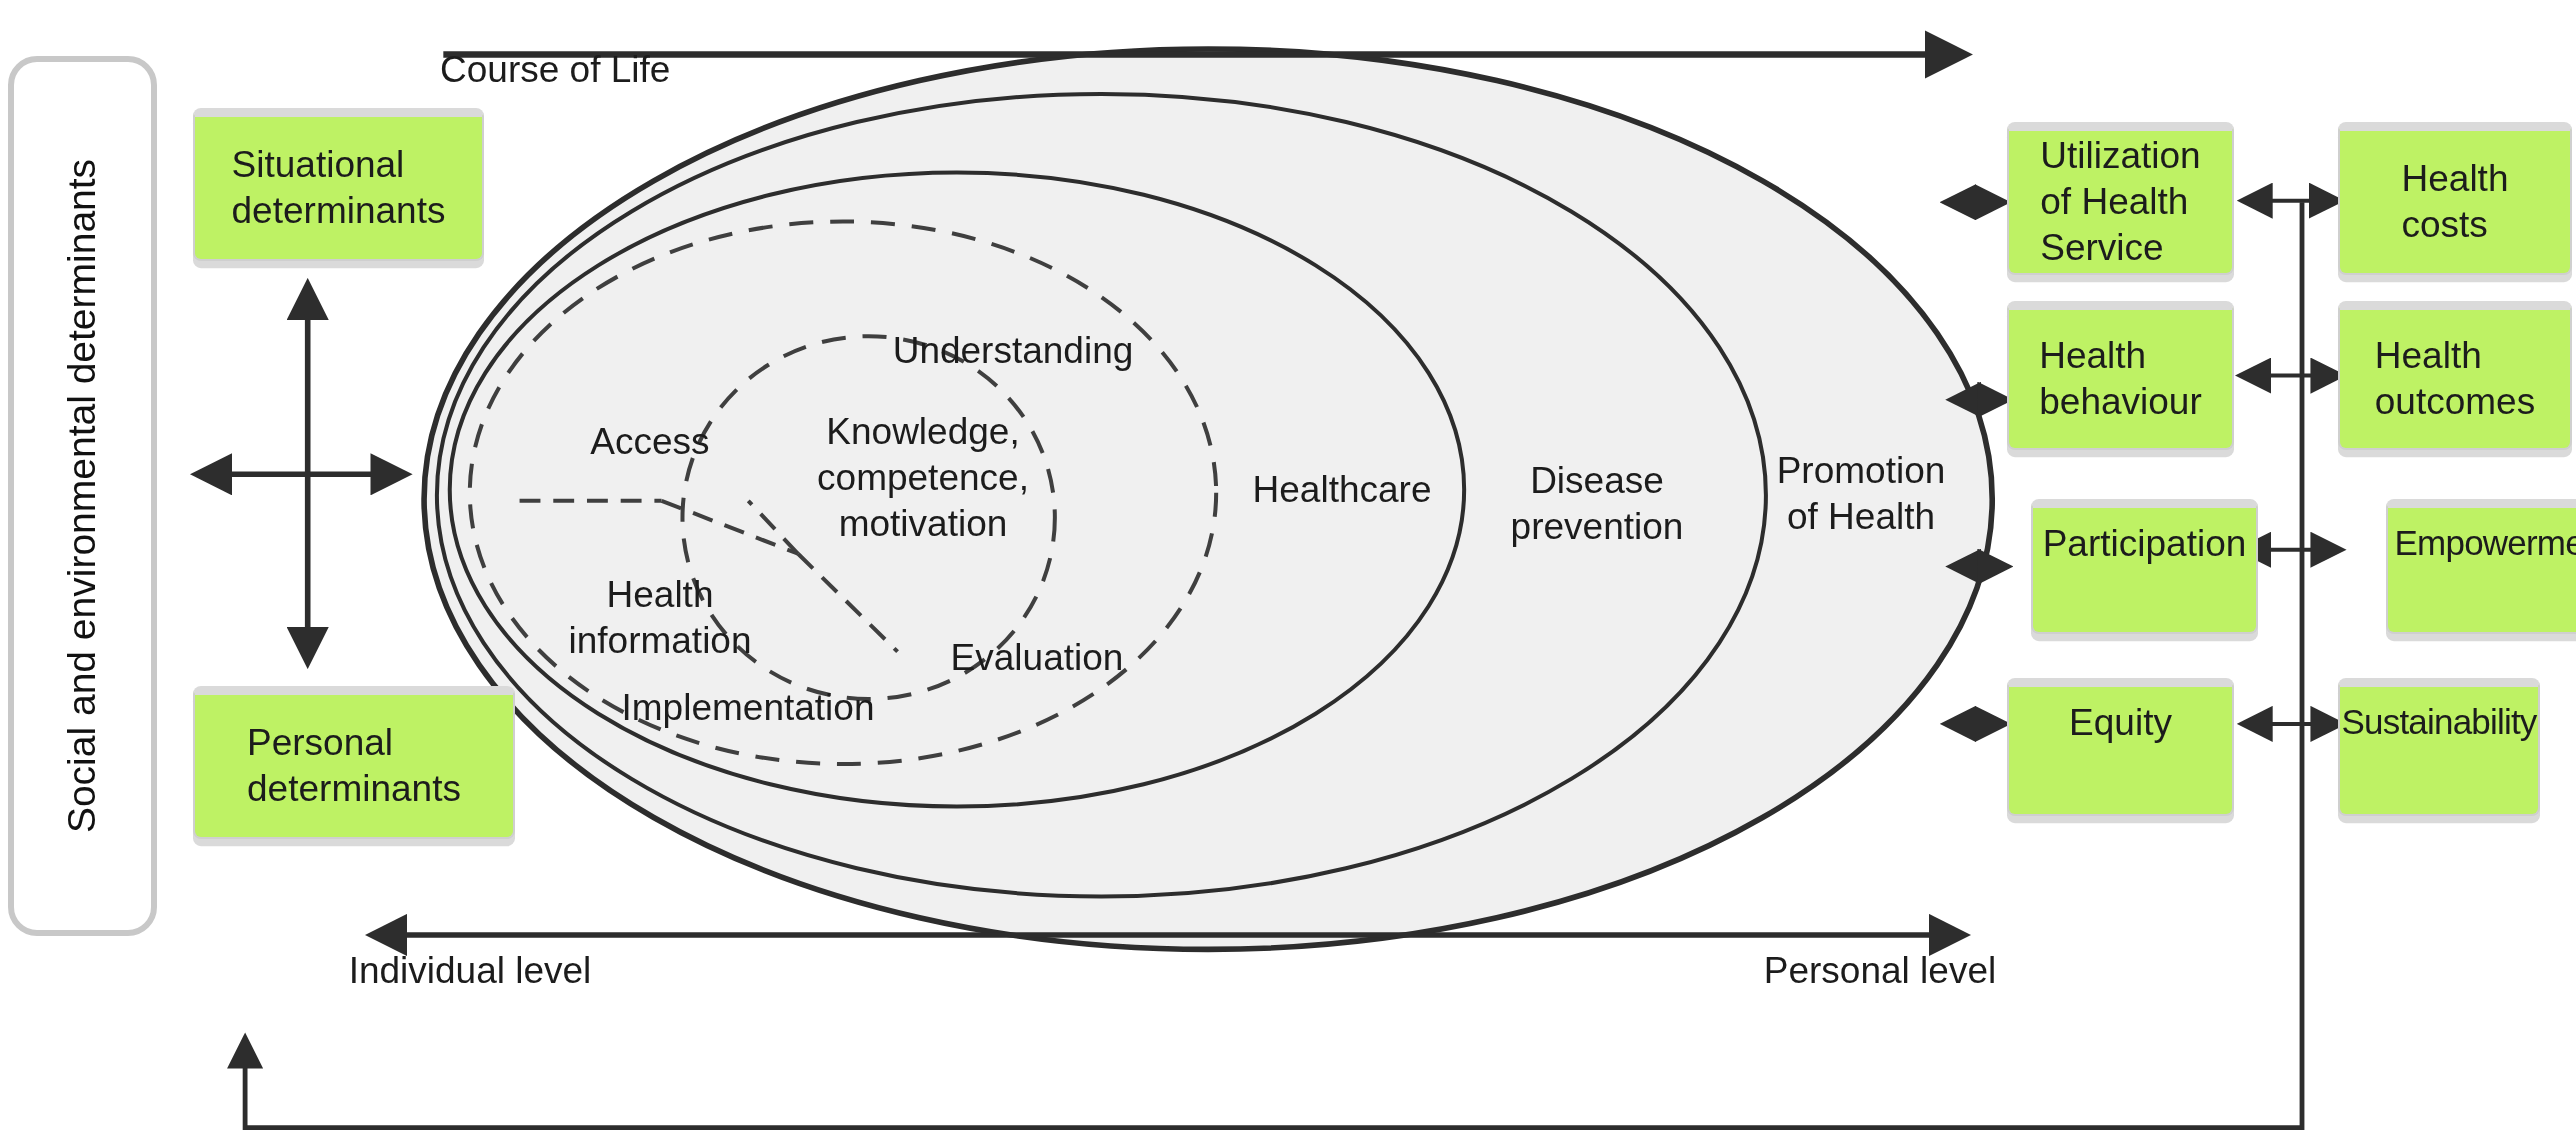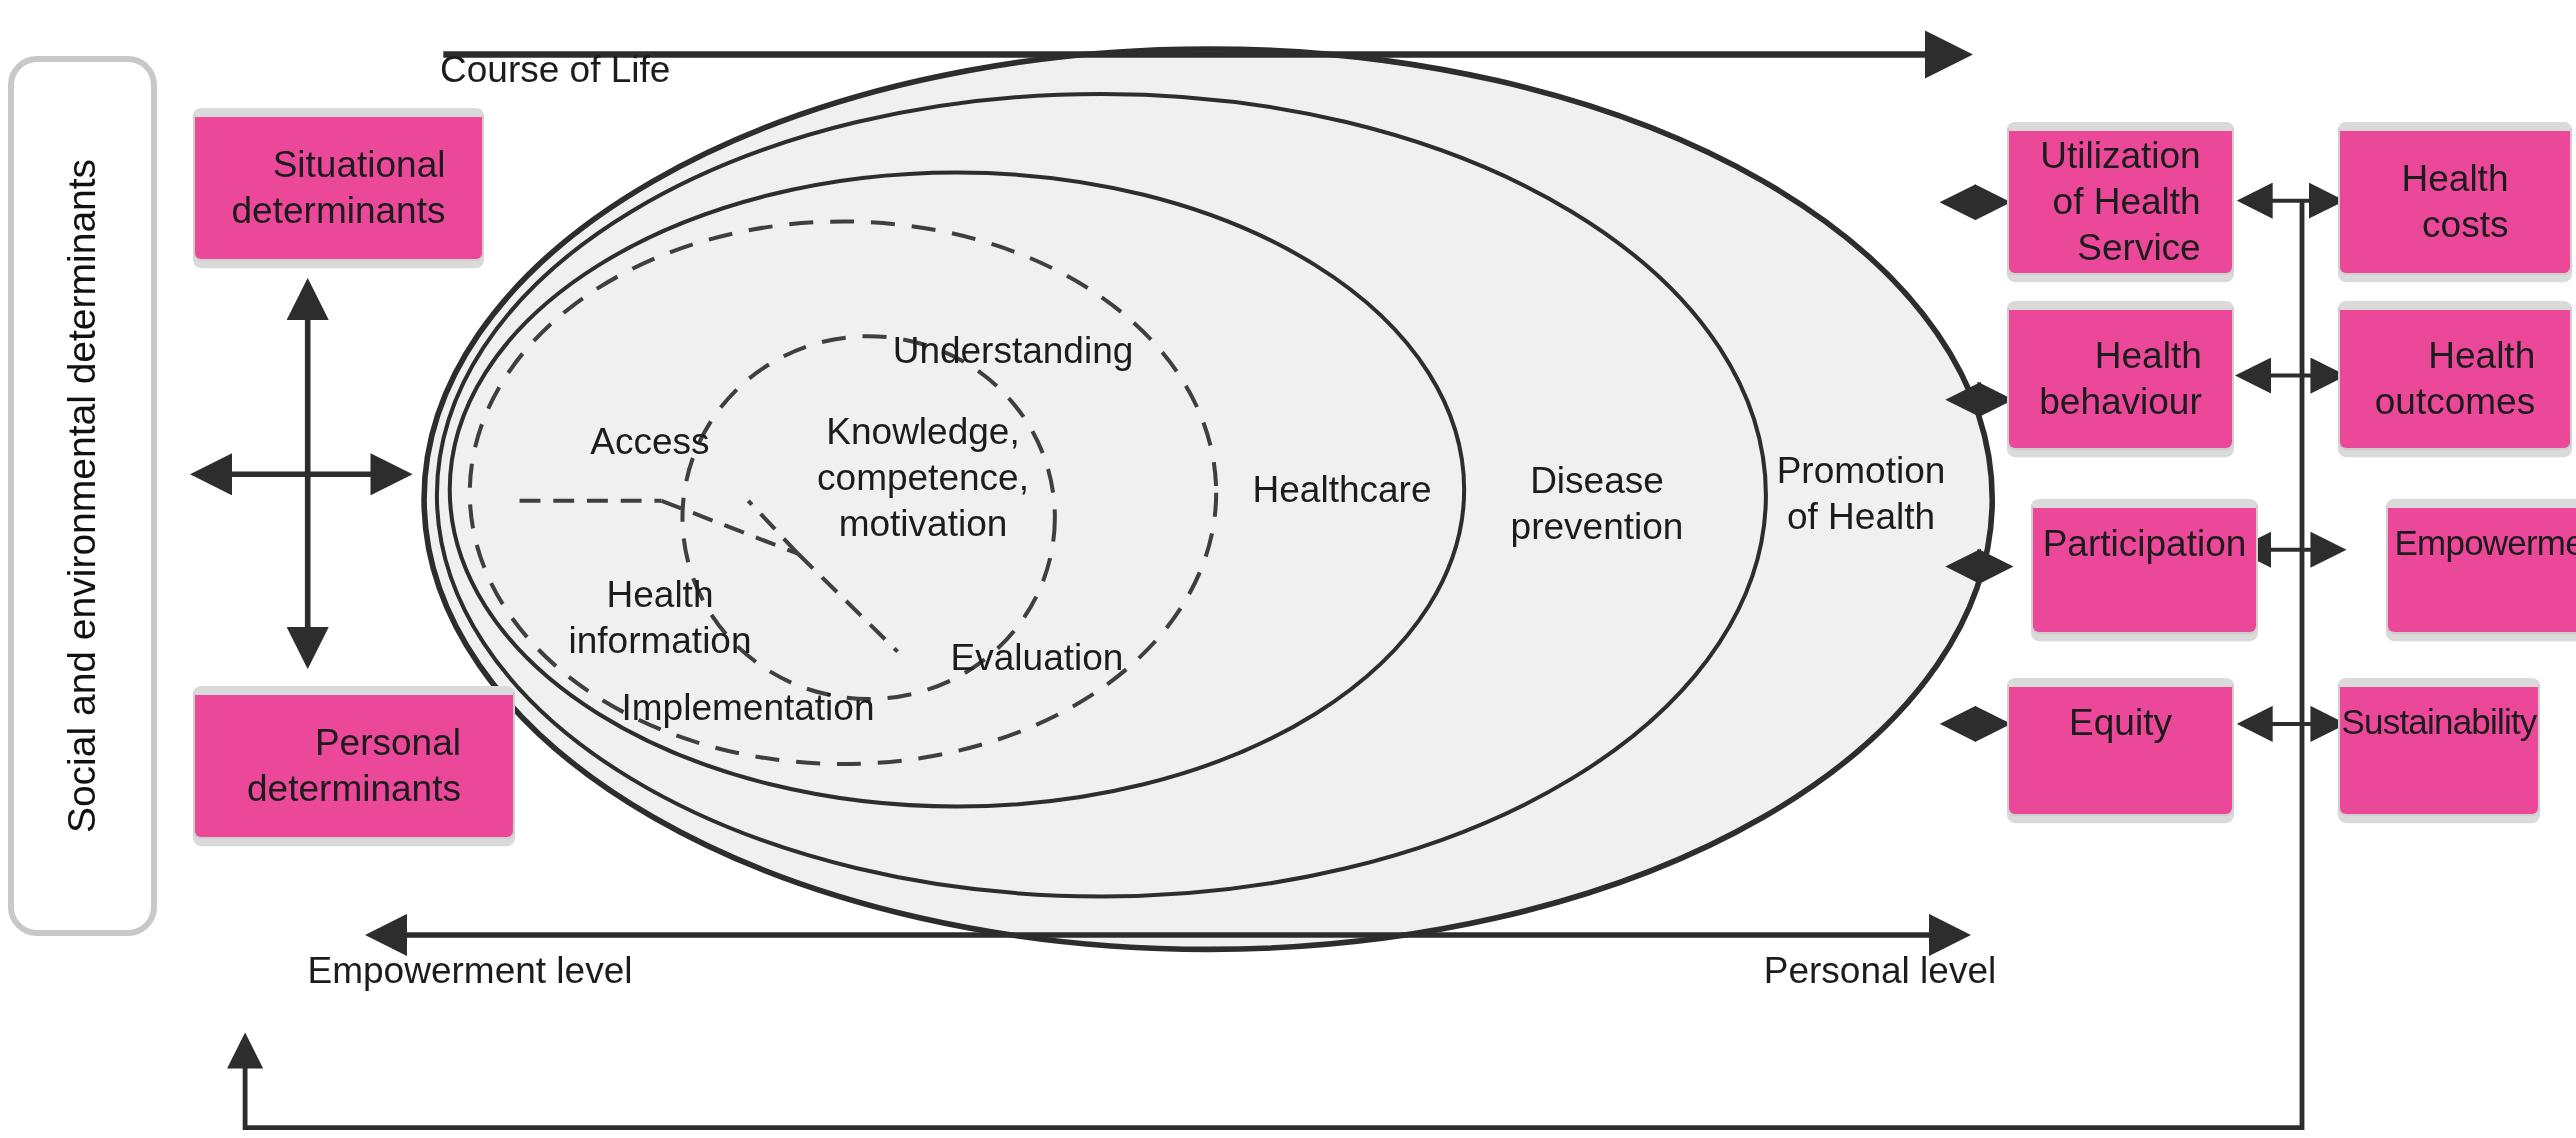--- a/index.html
+++ b/index.html
@@ -8,25 +8,25 @@
     background:#ffffff;color:#1c1c1c;
     font-family:"Liberation Sans", sans-serif;
   }
   svg{position:absolute;left:0;top:0;}
   .lbl{
     position:absolute;font-size:37px;line-height:1.24;text-align:center;
     white-space:pre-line;color:#1c1c1c;
   }
   .ctr{transform:translate(-50%,-50%);}
   .box{
-    position:absolute;background:#ec4899;box-sizing:border-box;
+    position:absolute;background:#bef264;box-sizing:border-box;
     border:2.4px solid #cfcfcf;border-top:9.6px solid #dadada;
     box-shadow:0 7.2px 0 #dadada;border-radius:8px;
     display:flex;align-items:center;justify-content:center;
-    text-align:right;font-size:37px;line-height:1.24;white-space:pre-line;
+    text-align:left;font-size:37px;line-height:1.24;white-space:pre-line;
   }
   .valign-top{align-items:flex-start;padding-top:13px;}
   .tight{font-size:35px;letter-spacing:-0.8px;}
   #left-panel{
     position:absolute;left:8px;top:56px;width:149px;height:880px;
     box-sizing:border-box;background:#ffffff;border:6.4px solid #c8c8c8;
     border-radius:29px;display:flex;align-items:center;justify-content:center;
   }
   #left-panel span{
     transform:rotate(-90deg);white-space:nowrap;font-size:39px;color:#111;
@@ -117,15 +117,15 @@
 behaviour</div>
 <div class="box" style="left:2338px;top:301px;width:234px;height:149px;">Health
 outcomes</div>
 
 <div class="box valign-top" style="left:2007px;top:499px;width:227px;height:135px;margin-left:24px;">Participation</div>
 <div class="box valign-top tight" style="left:2338px;top:499px;width:234px;height:135px;margin-left:48px;">Empowerment</div>
 
 <div class="box valign-top" style="left:2007px;top:678px;width:227px;height:138px;">Equity</div>
 <div class="box valign-top tight" style="left:2338px;top:678px;width:202px;height:138px;">Sustainability</div>
 
-<div class="lbl ctr" style="left:470px;top:971px;">Empowerment level</div>
+<div class="lbl ctr" style="left:470px;top:971px;">Individual level</div>
 <div class="lbl ctr" style="left:1880px;top:971px;">Personal level</div>
 
 
 </body></html>

